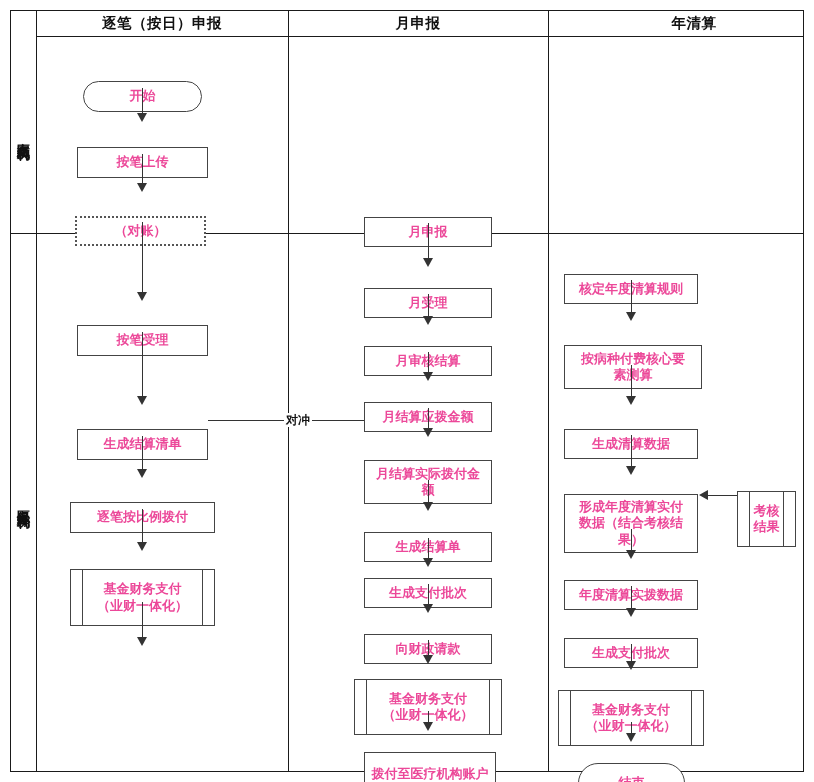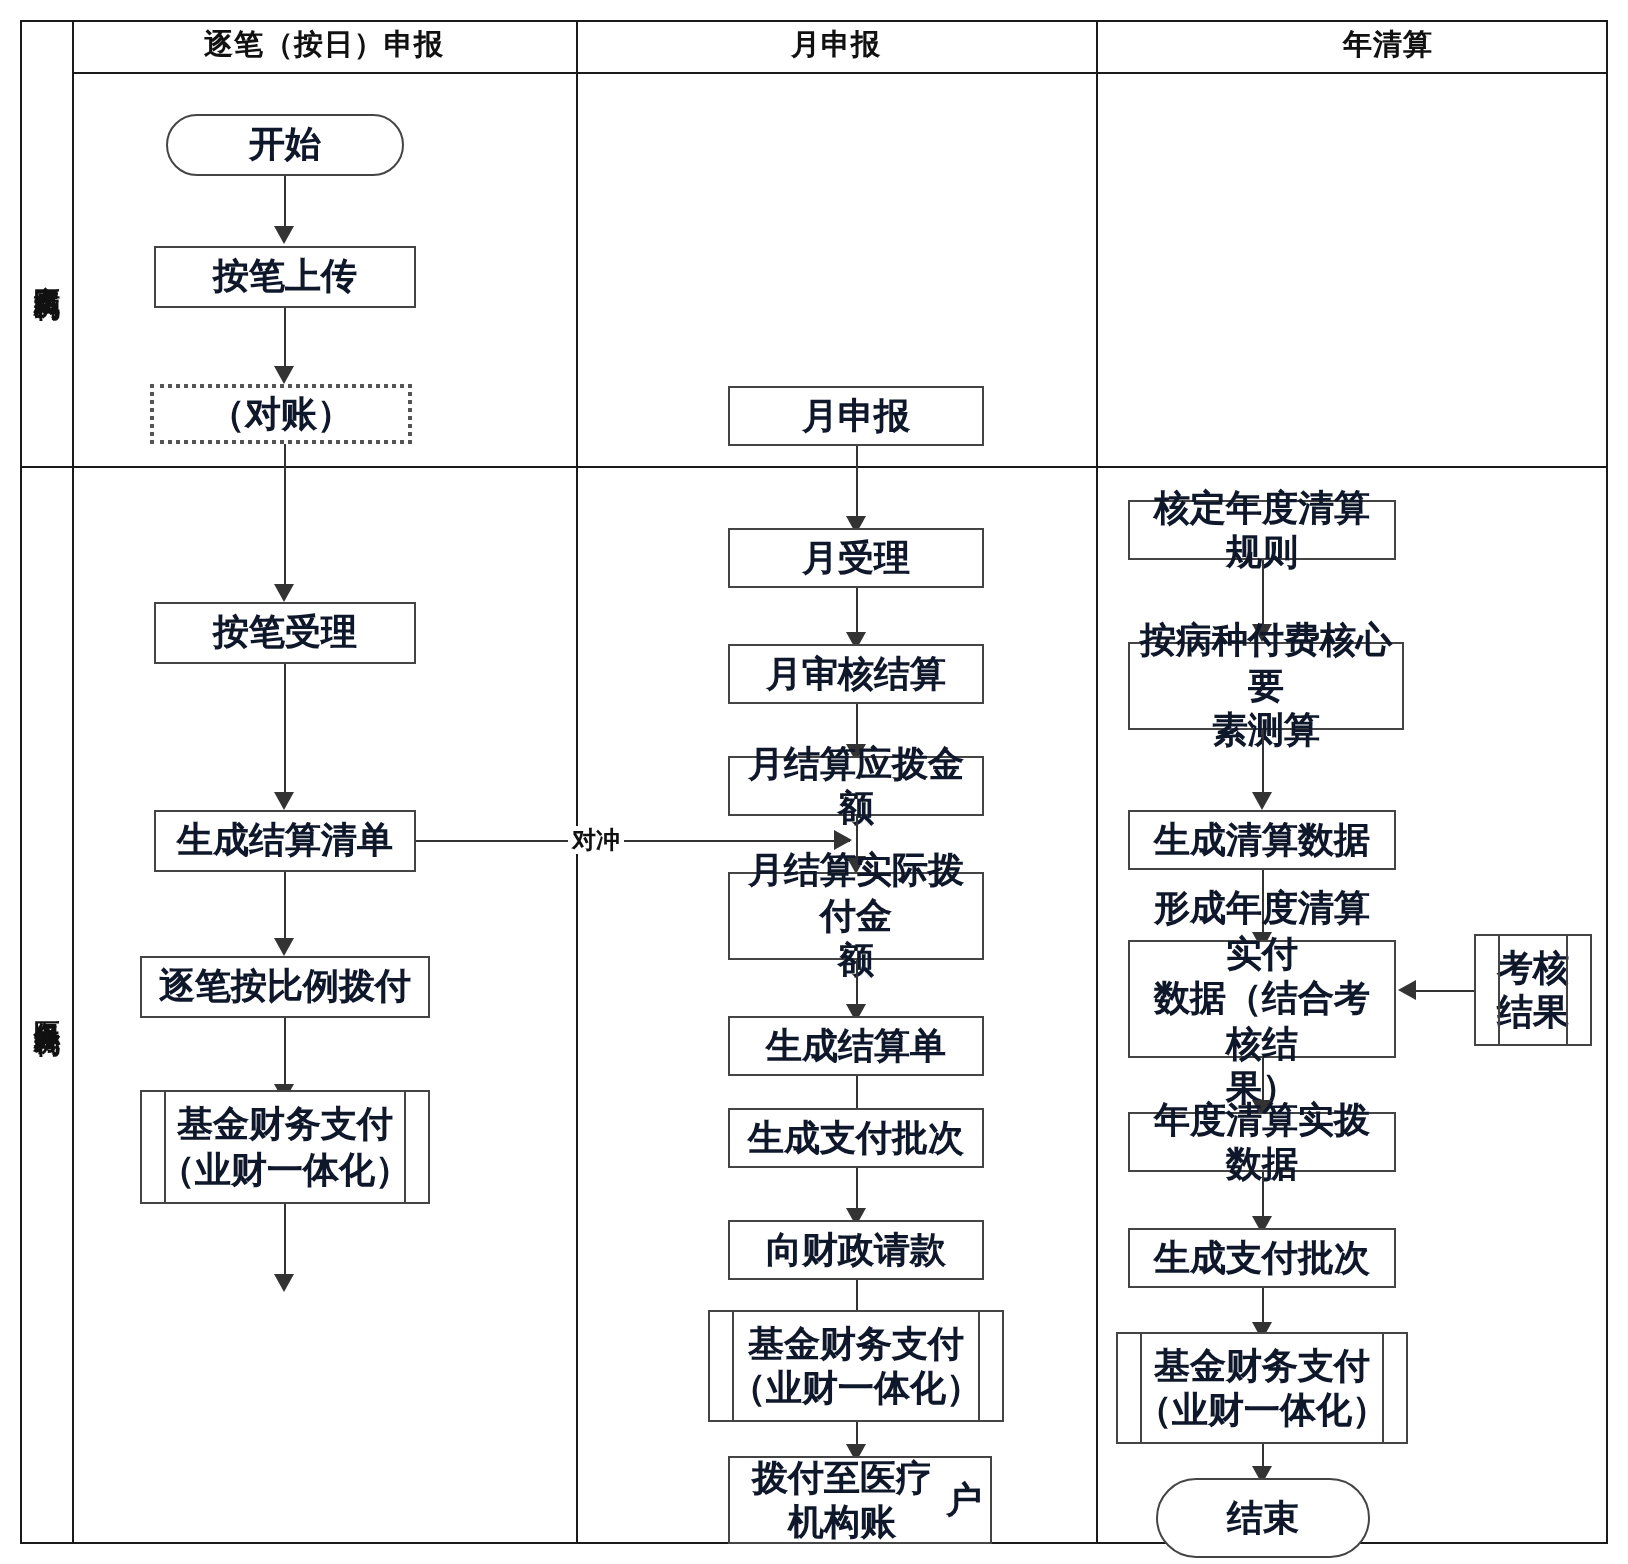--- a/index.html
+++ b/index.html
@@ -70,26 +70,27 @@
   }
 
   
   .node {
     position: absolute;
     box-sizing: border-box;
     display: flex;
     align-items: center;
     justify-content: center;
     text-align: center;
-    font-size: 18px;
-    font-weight: bold;
-    color: #0f172a;
+    font-size: 13px;
+    font-weight: bold;
+    color: #ec4899;
     background: #fff;
     line-height: 1.25;
     padding: 0 4px;
+    margin-top: 24px;
   }
   .node.process {
     border: 1.7px solid #444;
   }
   .node.terminator {
     border: 1.7px solid #444;
     border-radius: 999px;
   }
   .node.dashed {
     border: 2px dotted #555;

